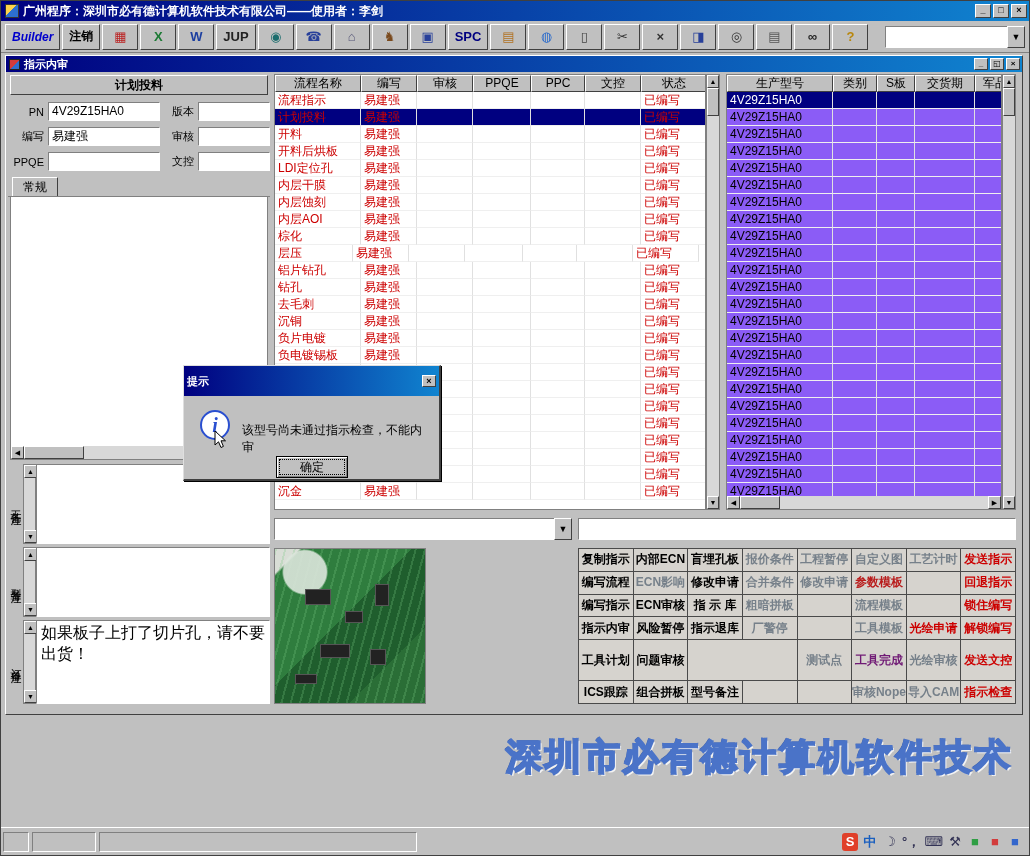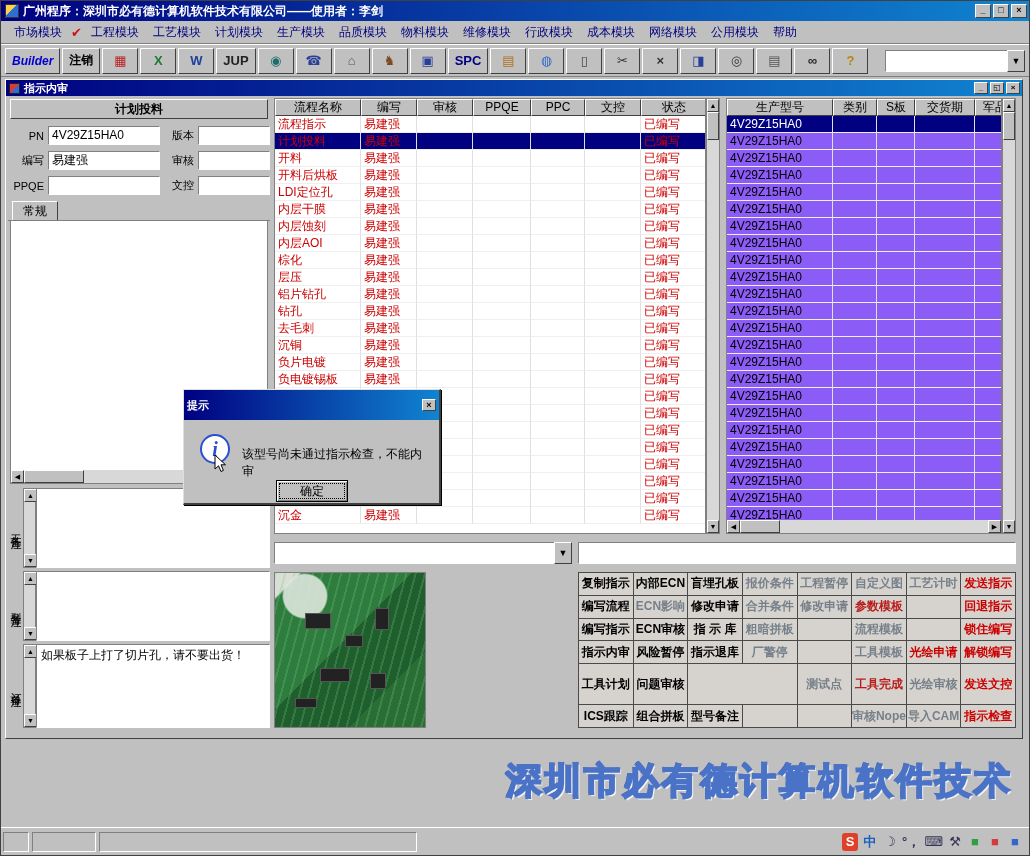--- a/index.html
+++ b/index.html
@@ -52,21 +52,21 @@
   .sb-btn { width:13px; height:13px; background:#c0c0c0; border-top:1px solid #fff; border-left:1px solid #fff; border-right:1px solid #404040; border-bottom:1px solid #404040; font-size:7px; line-height:11px; text-align:center; flex:none; color:#000; }
   .sb-thumb-h { width:60px; height:13px; background:#c0c0c0; border-top:1px solid #fff; border-left:1px solid #fff; border-right:1px solid #404040; border-bottom:1px solid #404040; }
   .sb-track { flex:1; background:#d8d8d8; }
 
   
   .remarks { position:absolute; left:2px; top:392px; width:262px; bottom:2px; display:flex; flex-direction:column; gap:3px; }
   .remark-sec { display:flex; }
   .remark-label { width:15px; background:#c0c0c0; writing-mode:vertical-rl; text-orientation:upright; font-size:11px; line-height:15px; text-align:center; letter-spacing:1px; flex:none; }
   .remark-scroll { width:13px; display:flex; flex-direction:column; background:#d8d8d8; flex:none; border:1px solid #808080; }
   .remark-scroll .sb-track { flex:1; }
-  .remark-text { flex:1; padding:2px 4px; font-size:12px; overflow:hidden; }
+  .remark-text { flex:1; padding:2px 4px; font-size:16px; overflow:hidden; }
 
   
   .flow-wrap { position:absolute; left:268px; top:2px; width:446px; height:436px; display:flex; }
   .ftable { width:432px; background:#fff; border:1px solid #808080; overflow:hidden; }
   .thead { display:flex; }
   .trow { display:flex; height:17px; line-height:16px; }
   .td { font-size:12px; padding:0 3px; overflow:hidden; white-space:nowrap; border-right:1px solid #e0e0e0; border-bottom:1px solid #efefef; flex:none; }
   .red { color:var(--red); }
   .trow.sel { background:var(--sel); }
   .vscroll { width:14px; display:flex; flex-direction:column; background:#d8d8d8; border:1px solid #808080; }
@@ -124,36 +124,20 @@
 <div class="window">
 
   <div class="titlebar">
     <div class="app-ic"></div>
     <div class="title-text">广州程序：深圳市必有德计算机软件技术有限公司——使用者：李剑</div>
     <div class="winbtn">_</div>
     <div class="winbtn">□</div>
     <div class="winbtn">×</div>
   </div>
 
-  <div class="menubar" id="menu-items">
-      <span class="menu-item" style="color: rgb(0, 0, 128);">市场模块</span>
-      <span class="menu-check" style="color: rgb(204, 17, 17);">✔</span>
-      <span class="menu-item" style="color: rgb(0, 0, 128);">工程模块</span>
-      <span class="menu-item" style="color: rgb(0, 0, 128);">工艺模块</span>
-      <span class="menu-item" style="color: rgb(0, 0, 128);">计划模块</span>
-      <span class="menu-item" style="color: rgb(0, 0, 128);">生产模块</span>
-      <span class="menu-item" style="color: rgb(0, 0, 128);">品质模块</span>
-      <span class="menu-item" style="color: rgb(0, 0, 128);">物料模块</span>
-      <span class="menu-item" style="color: rgb(0, 0, 128);">维修模块</span>
-      <span class="menu-item" style="color: rgb(0, 0, 128);">行政模块</span>
-      <span class="menu-item" style="color: rgb(0, 0, 128);">成本模块</span>
-      <span class="menu-item" style="color: rgb(0, 0, 128);">网络模块</span>
-      <span class="menu-item" style="color: rgb(0, 0, 128);">公用模块</span>
-      <span class="menu-item" style="color: rgb(0, 0, 128);">帮助</span>
-    </div>
 
   <div class="toolbar">
     <div class="tool-btn txt" style="color:#0000cc;font-style:italic;">Builder</div>
     <div class="tool-btn txt">注销</div>
     <span id="toolbar-icons" style="display:flex;gap:2px;">
         <div class="tool-btn" style="color: rgb(187, 34, 34);">▦</div>
         <div class="tool-btn" style="color: rgb(28, 122, 52);">X</div>
         <div class="tool-btn" style="color: rgb(28, 63, 160);">W</div>
         <div class="tool-btn" style="color: rgb(34, 34, 34);">JUP</div>
         <div class="tool-btn" style="color: rgb(27, 109, 109);">◉</div>
@@ -339,21 +323,21 @@
                 <div class="trow">
                   <div class="td red" style="width: 86px;">棕化</div>
                   <div class="td red" style="width: 56px;">易建强</div>
                   <div class="td red" style="width: 56px;"></div>
                   <div class="td red" style="width: 58px;"></div>
                   <div class="td red" style="width: 54px;"></div>
                   <div class="td red" style="width: 56px;"></div>
                   <div class="td red" style="width: 66px;">已编写</div>
                 </div>
                 <div class="trow">
-                  <div class="td red" style="width: 86px;">层压</div>
+                  <div class="td red" style="width: 78px;">层压</div>
                   <div class="td red" style="width: 56px;">易建强</div>
                   <div class="td red" style="width: 56px;"></div>
                   <div class="td red" style="width: 58px;"></div>
                   <div class="td red" style="width: 54px;"></div>
                   <div class="td red" style="width: 56px;"></div>
                   <div class="td red" style="width: 66px;">已编写</div>
                 </div>
                 <div class="trow">
                   <div class="td red" style="width: 86px;">铝片钻孔</div>
                   <div class="td red" style="width: 56px;">易建强</div>
@@ -730,21 +714,21 @@
             <div class="act-btn" style="color: rgb(118, 128, 138);">厂警停</div>
             <div class="act-btn" style="color: rgb(118, 128, 138);"></div>
             <div class="act-btn" style="color: rgb(118, 128, 138);">工具模板</div>
             <div class="act-btn" style="color: rgb(204, 0, 0);">光绘申请</div>
             <div class="act-btn" style="color: rgb(204, 0, 0);">解锁编写</div>
             <div class="act-btn" style="color: rgb(0, 0, 0);">工具计划</div>
             <div class="act-btn" style="color: rgb(0, 0, 0);">问题审核</div>
             <div class="act-btn" style="color: rgb(0, 0, 0); margin-top: 40px;">答案审核</div>
             <div class="act-btn" style="color: rgb(118, 128, 138);"></div>
             <div class="act-btn" style="color: rgb(118, 128, 138);">测试点</div>
-            <div class="act-btn" style="color: #b91c1c;">工具完成</div>
+            <div class="act-btn" style="color: #701a75;">工具完成</div>
             <div class="act-btn" style="color: rgb(118, 128, 138);">光绘审核</div>
             <div class="act-btn" style="color: rgb(204, 0, 0);">发送文控</div>
             <div class="act-btn" style="color: rgb(0, 0, 0);">ICS跟踪</div>
             <div class="act-btn" style="color: rgb(0, 0, 0);">组合拼板</div>
             <div class="act-btn" style="color: rgb(0, 0, 0);">型号备注</div>
             <div class="act-btn" style="color: rgb(118, 128, 138);"></div>
             <div class="act-btn" style="color: rgb(118, 128, 138);"></div>
             <div class="act-btn" style="color: rgb(118, 128, 138);">审核Nope</div>
             <div class="act-btn" style="color: rgb(118, 128, 138);">导入CAM</div>
             <div class="act-btn" style="color: rgb(204, 0, 0);">指示检查</div>

